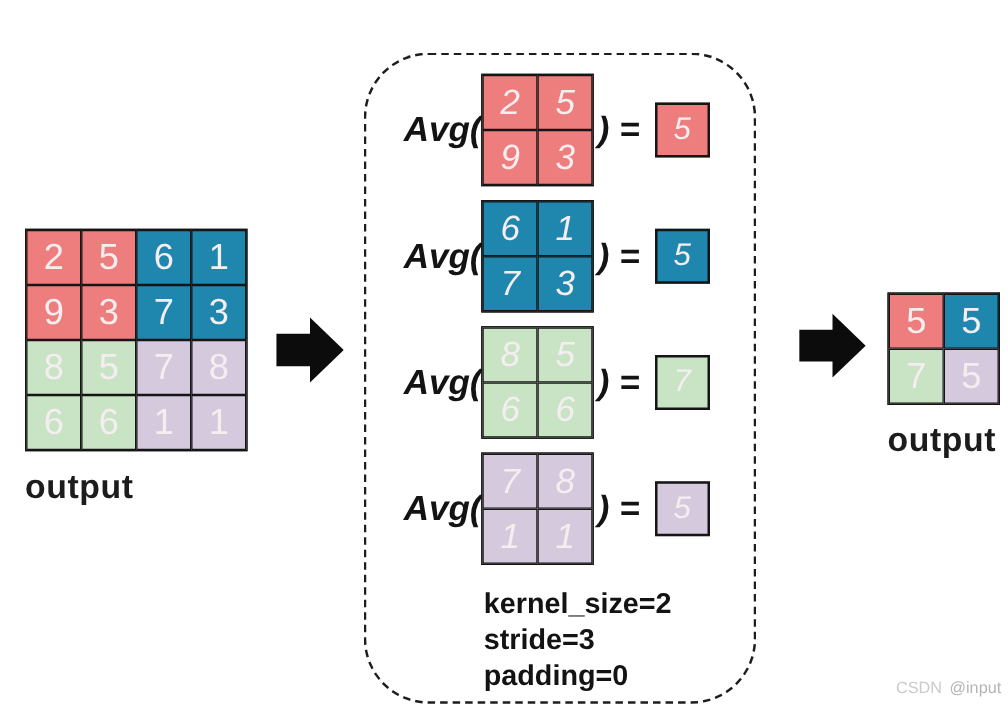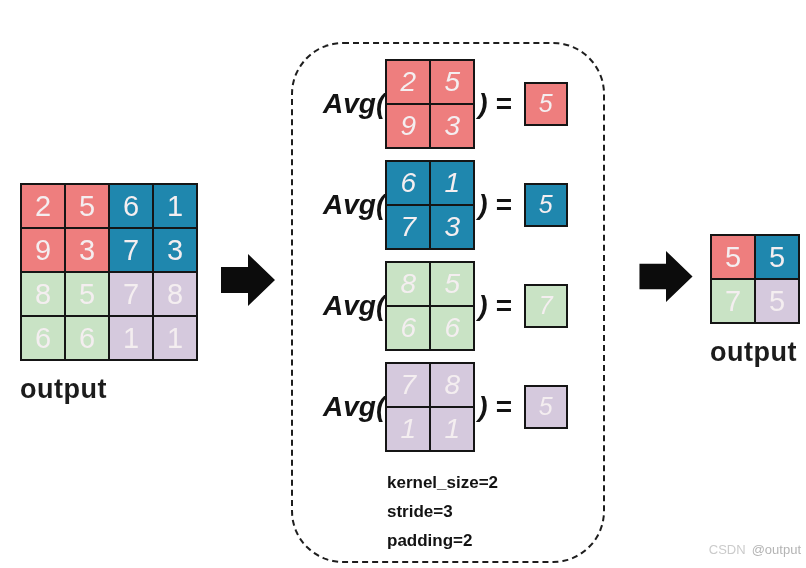--- a/index.html
+++ b/index.html
@@ -51,21 +51,21 @@
   .avg-label, .eq-label { font-weight: 700; font-size: 28px; color: #131313; white-space: pre; }
   .grid2 .cell { font-size: 28px; }
   .eq-label { margin-left: 3px; }
   .result-box {
     width: 44px; height: 44px; border: 2.5px solid #151515;
     margin-left: 12px;
     display: flex; align-items: center; justify-content: center;
     font-size: 25px; color: #f4eef0;
   }
   .params { margin: 16px 0 0 94px; }
-  .param-line { font-weight: 700; font-size: 17px; line-height: 29px; color: #131313; }
+  .param-line { font-weight: 700; font-size: 23px; line-height: 29px; color: #131313; }
 
   
   .watermark { position: absolute; right: 5px; top: 542px; font-size: 13px; color: #cbcbcb; }
   .watermark .handle { color: #b4b4b4; margin-left: 6px; }
 </style>
 </head>
 <body>
 
 <div class="canvas">
 
@@ -138,35 +138,35 @@
             <div class="cell" style="background: rgb(213, 201, 221); font-size: 28px;">1</div>
             <div class="cell" style="background: rgb(213, 201, 221); font-size: 28px;">1</div>
           </div>
           <span class="eq-label">) =</span>
           <div class="result-box" style="background: rgb(213, 201, 221);">5</div>
         </div>
       </div>
     <div class="params" id="params">
         <div class="param-line">kernel_size=2</div>
         <div class="param-line">stride=3</div>
-        <div class="param-line">padding=2</div>
+        <div class="param-line">padding=0</div>
       </div>
   </div>
 
   <svg class="arrow" id="arrow-2" width="58" height="57" viewBox="0 0 54 58">
     <polygon points="0,16 27,16 27,3 54,29 27,55 27,42 0,42" fill="#0c0c0c"></polygon>
   </svg>
 
   <div class="output-section">
     <div class="grid grid-2" id="output-grid">
         <div class="cell" style="background: rgb(238, 126, 126);">5</div>
         <div class="cell" style="background: rgb(31, 135, 174);">5</div>
         <div class="cell" style="background: rgb(201, 227, 197);">7</div>
         <div class="cell" style="background: rgb(213, 201, 221);">5</div>
       </div>
     <div class="section-label">output</div>
   </div>
 
   <div class="watermark">
-    <span>CSDN</span><span class="handle">@output</span>
+    <span>CSDN</span><span class="handle">@input</span>
   </div>
 
 </div>
 
 </body></html>

